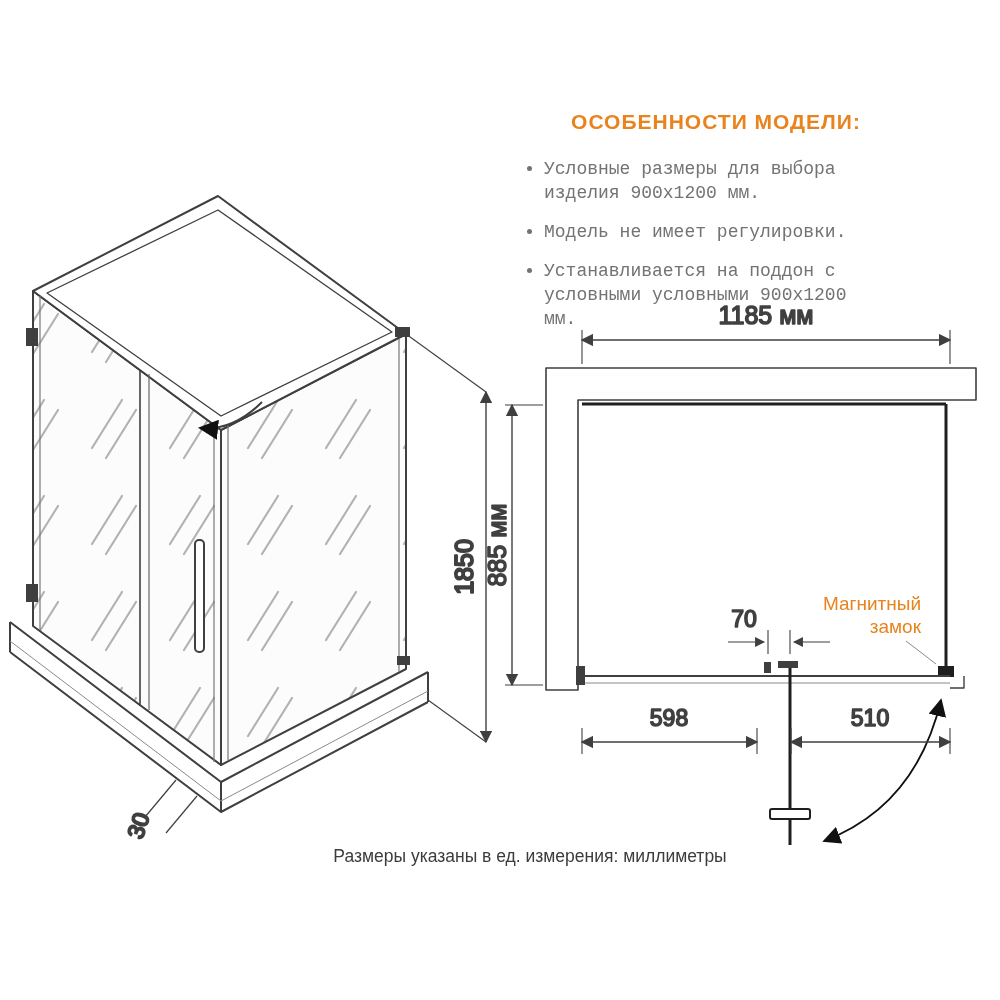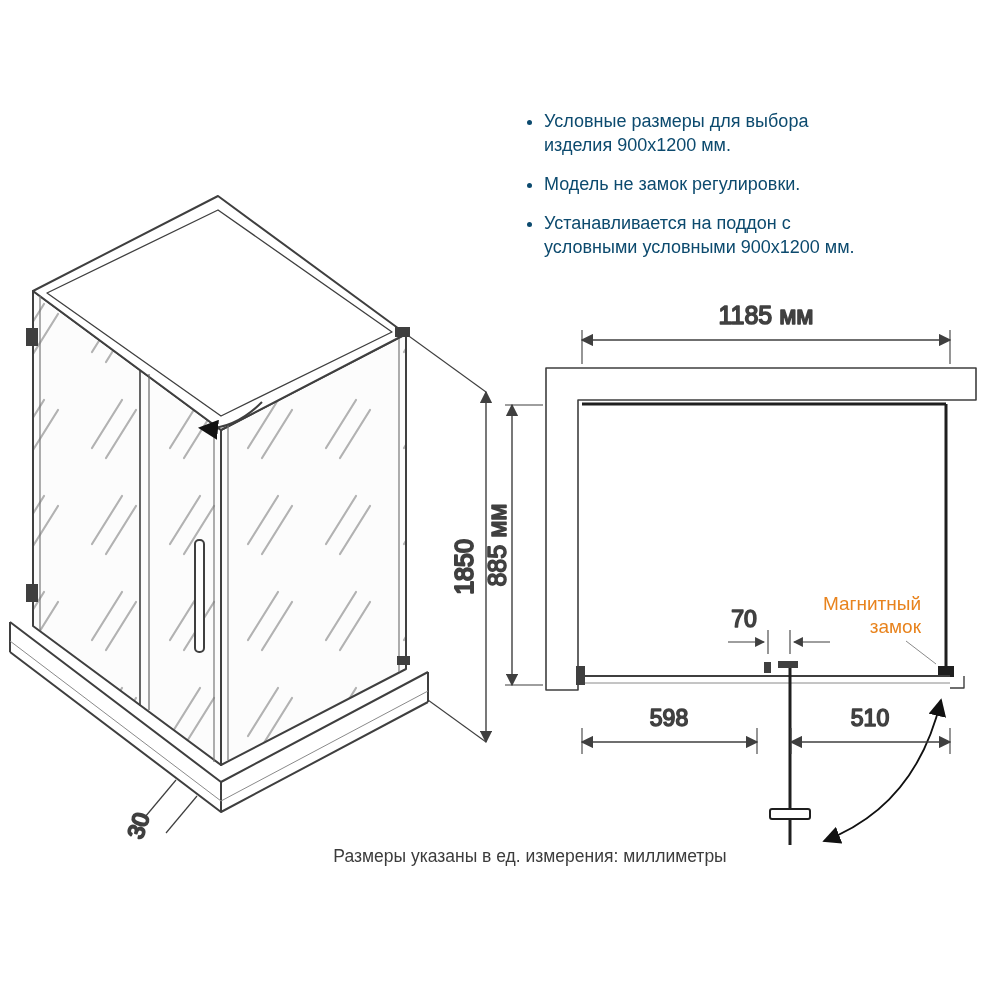--- a/index.html
+++ b/index.html
@@ -7,21 +7,21 @@
     width:1000px;height:1000px;position:relative;overflow:hidden;
     background:#ffffff;font-family:"Liberation Sans",sans-serif;
   }
   .features{position:absolute;left:518px;top:110px;width:396px}
   .features h2{
     margin:0 0 24px 0;text-align:center;font-size:21px;font-weight:700;
     letter-spacing:1px;color:#E8831D;
   }
   .features ul{margin:0;padding-left:26px;list-style:disc}
   .features li{
-    font-size:18px;line-height:1.33;color:#0c4a6e;margin-bottom:15px;max-width:330px;
+    font-size:18px;line-height:1.33;color:#737373;margin-bottom:15px;max-width:330px;font-family:Liberation Mono, monospace;
   }
   .note{
     position:absolute;top:846px;left:30px;width:1000px;text-align:center;
     font-size:17.5px;color:#3c3c3c;
   }
   svg{position:absolute;left:0;top:0}
   svg text{font-family:"Liberation Sans",sans-serif;fill:#474747}
   svg text.dim{font-size:25px}
   svg text.dim-sm{font-size:23px}
   svg text.accent{fill:#E8831D;font-size:19px;font-weight:400}
@@ -171,20 +171,21 @@
     <text class="dim-sm" text-anchor="middle" x="870" y="726">510</text>
 
     <line x1="906" y1="641" x2="936" y2="664" stroke="#8a8a8a" stroke-width="1"></line>
   </g>
 
   <text class="accent" text-anchor="end" x="921" y="610">Магнитный</text>
   <text class="accent" text-anchor="end" x="921" y="633">замок</text>
 </svg>
 
 <div class="features">
+  <h2>ОСОБЕННОСТИ МОДЕЛИ:</h2>
   <ul>
     <li>Условные размеры для выбора изделия 900x1200 мм.</li>
-    <li>Модель не замок регулировки.</li>
+    <li>Модель не имеет регулировки.</li>
     <li>Устанавливается на поддон с условными условными 900x1200 мм.</li>
   </ul>
 </div>
 
 <div class="note">Размеры указаны в ед. измерения: миллиметры</div>
 
 </body></html>

